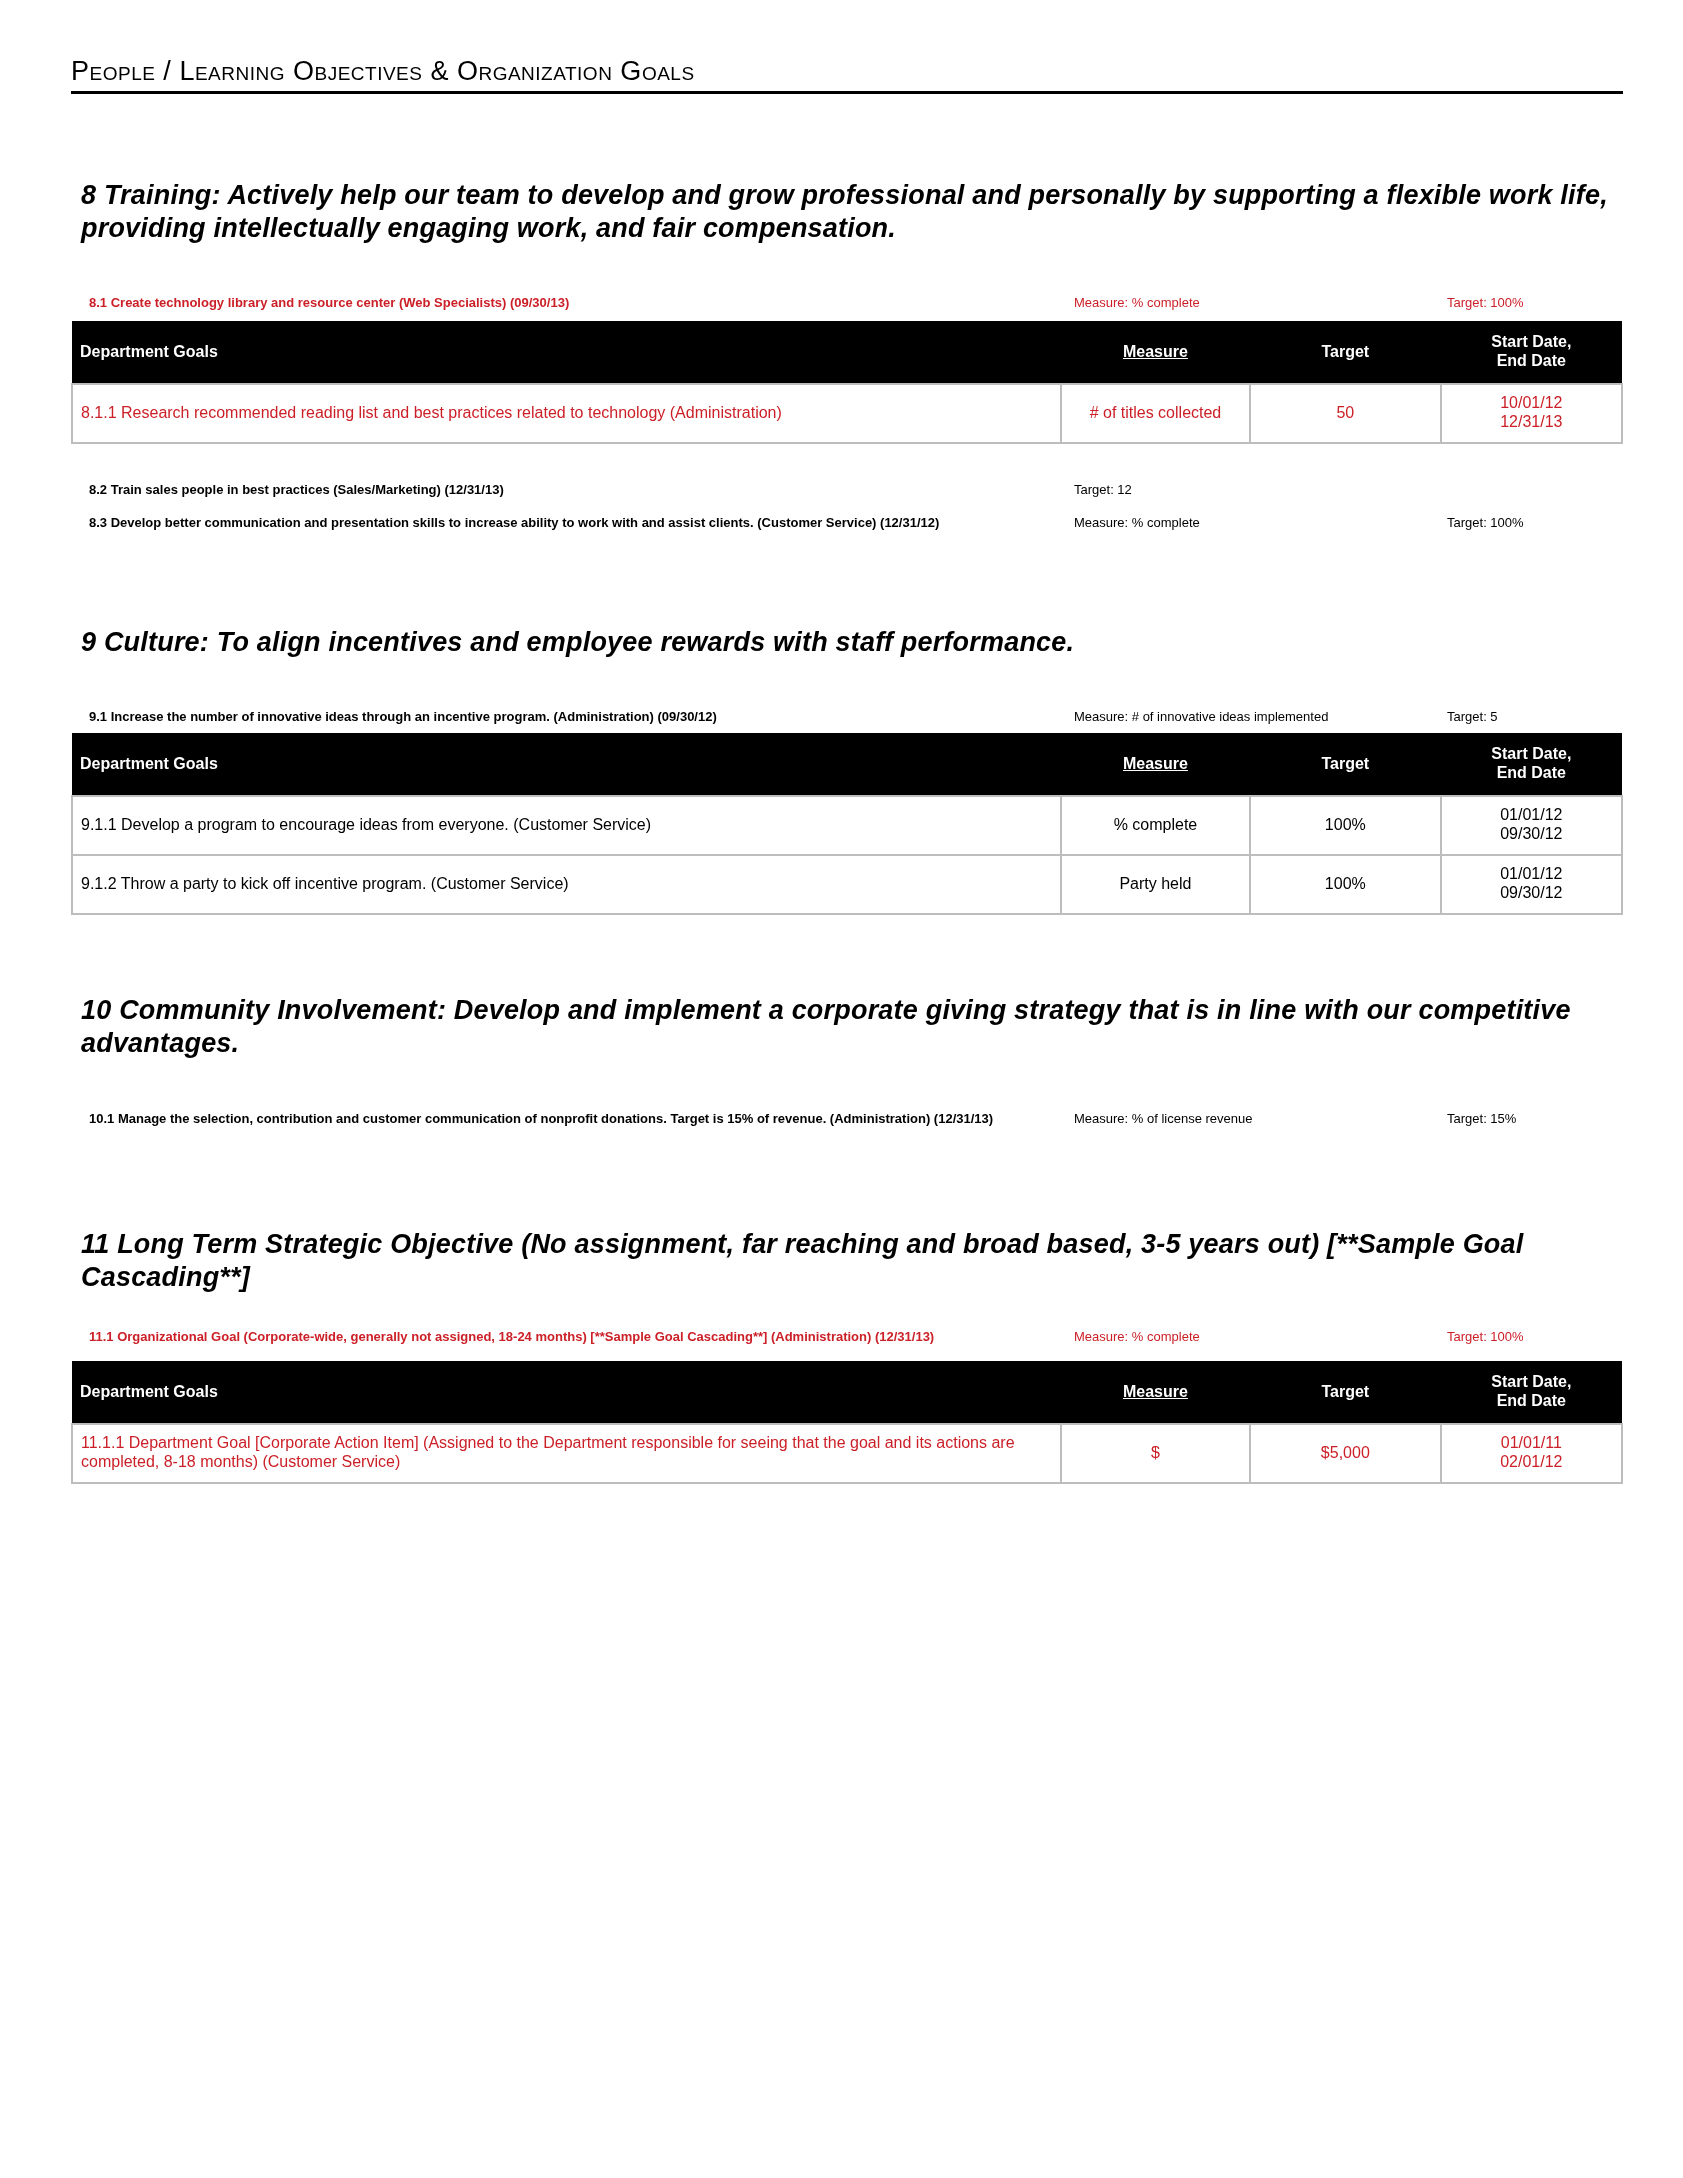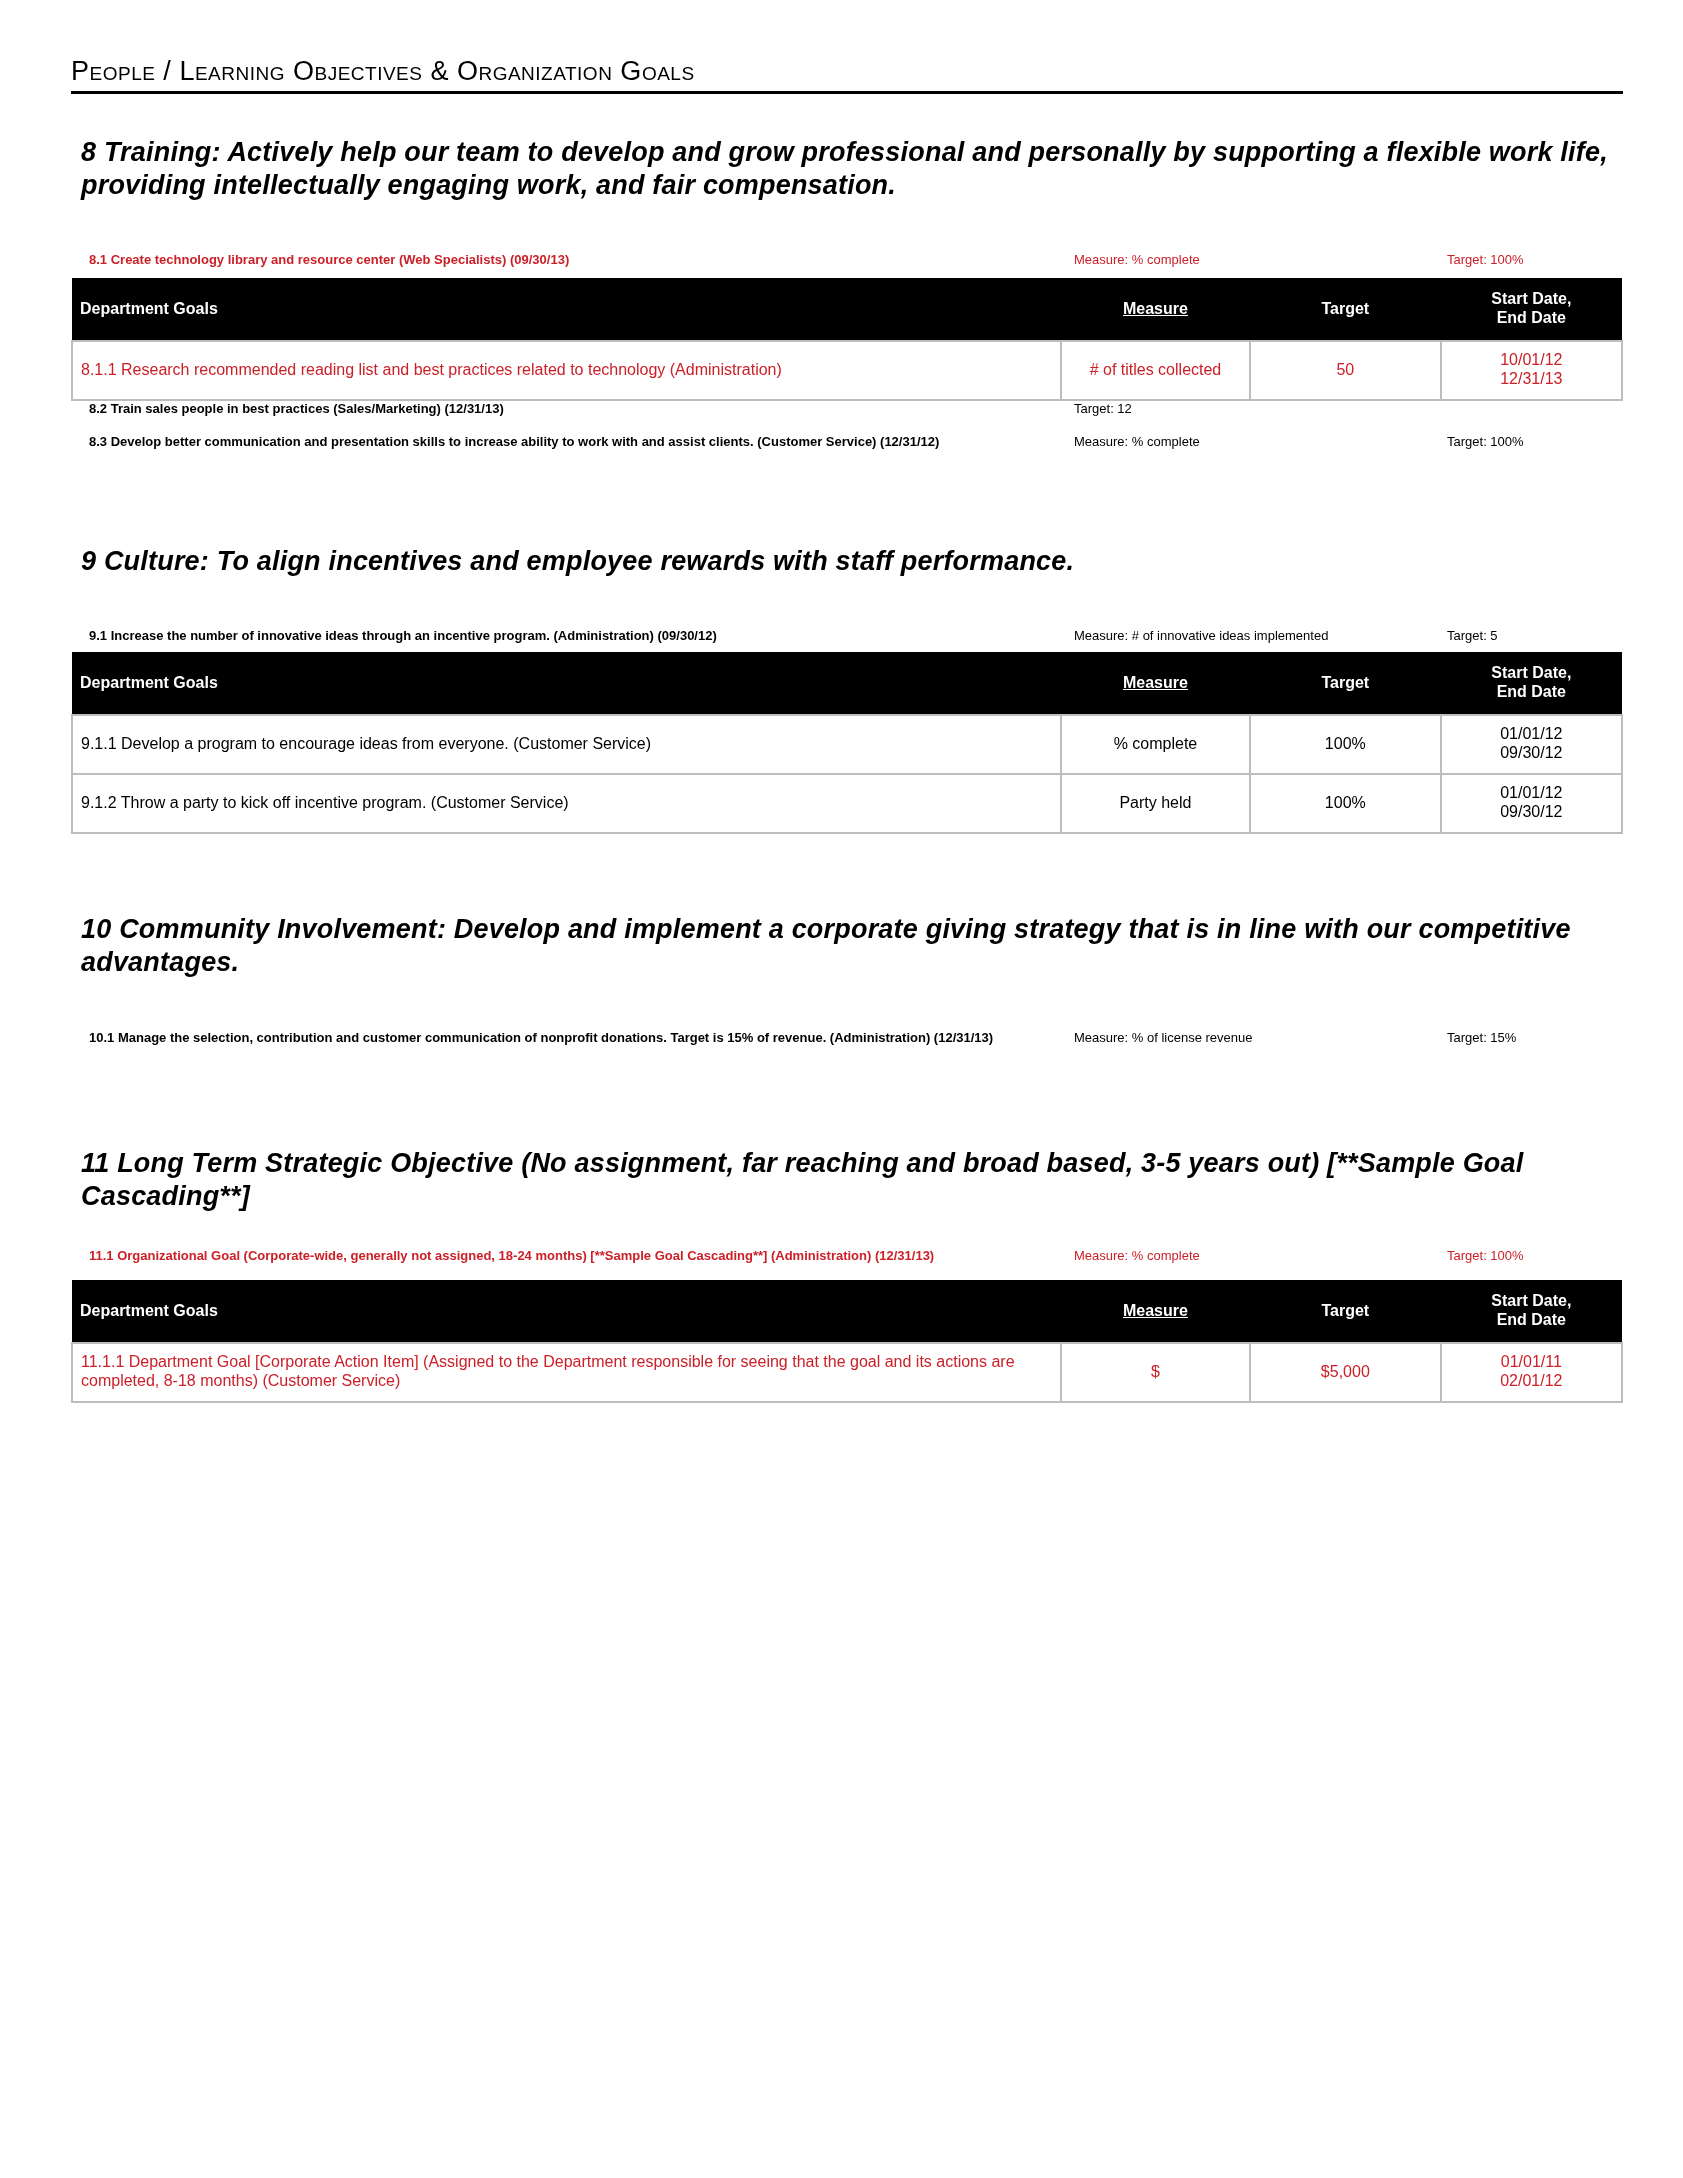--- a/index.html
+++ b/index.html
@@ -89,21 +89,21 @@
 </style>
 </head>
 <body>
 
 <div class="content">
 
   <div class="page-header">
     <div class="title">People / Learning Objectives &amp; Organization Goals</div>
   </div>
 
-  <div class="section-title" style="margin-top:42px;">8 Training: Actively help our team to develop and grow professional and personally by supporting a flexible work life, providing intellectually engaging work, and fair compensation.</div>
+  <div class="section-title" style="margin-top:85px;">8 Training: Actively help our team to develop and grow professional and personally by supporting a flexible work life, providing intellectually engaging work, and fair compensation.</div>
 
   <div class="objective red-text" style="margin-top:50px;">
     <div class="o-goal">8.1  Create technology library and resource center (Web Specialists) (09/30/13)</div>
     <div class="o-measure">Measure: % complete</div>
     <div class="o-target">Target: 100%</div>
   </div>
 
   <table class="goals-table" style="margin-top:10px;">
     <thead>
       <tr>
@@ -118,21 +118,21 @@
       <tr class="row-red goal-row">
         <td class="cell-goal">8.1.1 Research recommended reading list and best practices related to technology (Administration)</td>
         <td class="cell-center"># of titles collected</td>
         <td class="cell-center">50</td>
         <td class="cell-dates">10/01/12
 12/31/13</td>
       </tr>
     </tbody>
   </table>
 
-  <div class="objective" style="">
+  <div class="objective" style="margin-top:38px;">
     <div class="o-goal">8.2  Train sales people in best practices (Sales/Marketing) (12/31/13)</div>
     <div class="o-target">Target: 12</div>
   </div>
 
   <div class="objective" style="margin-top:18px;">
     <div class="o-goal">8.3  Develop better communication and presentation skills to increase ability to work with and assist clients. (Customer Service) (12/31/12)</div>
     <div class="o-measure">Measure: % complete</div>
     <div class="o-target">Target: 100%</div>
   </div>
 

